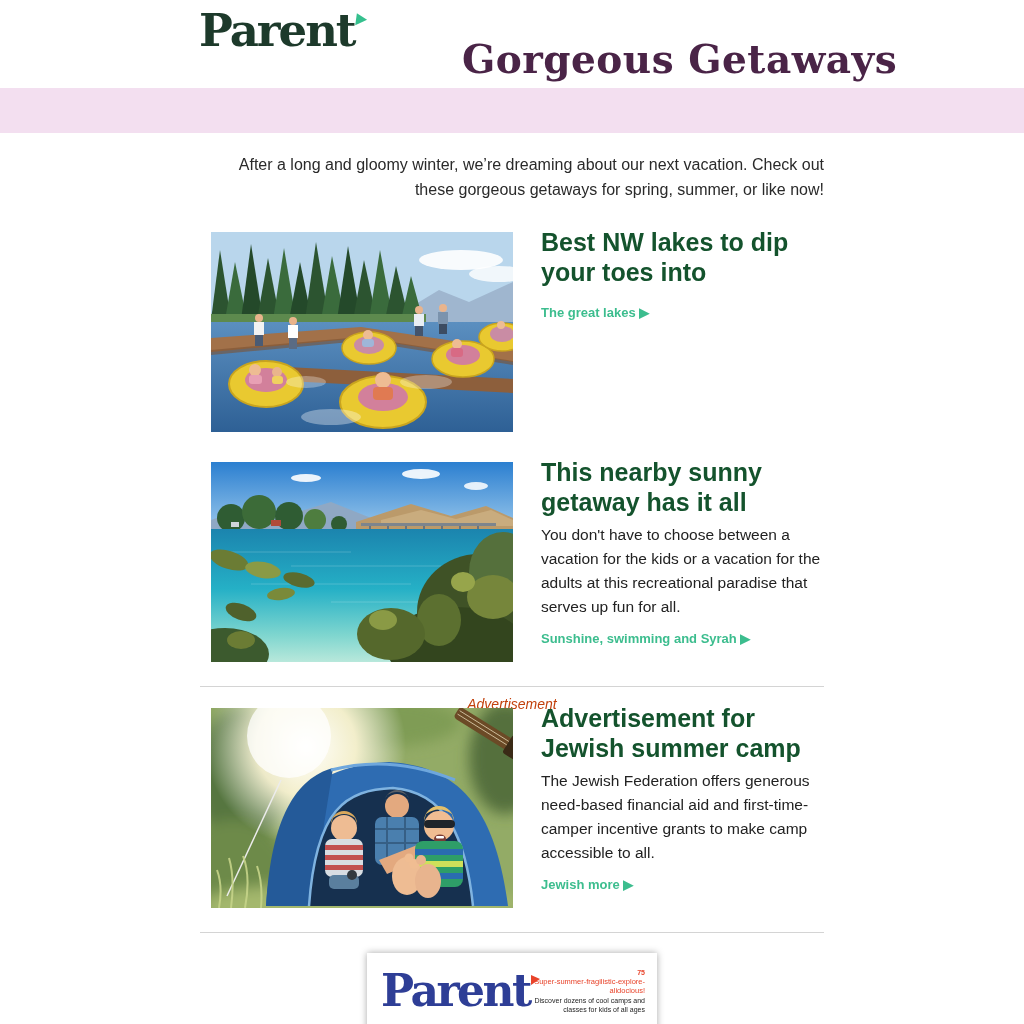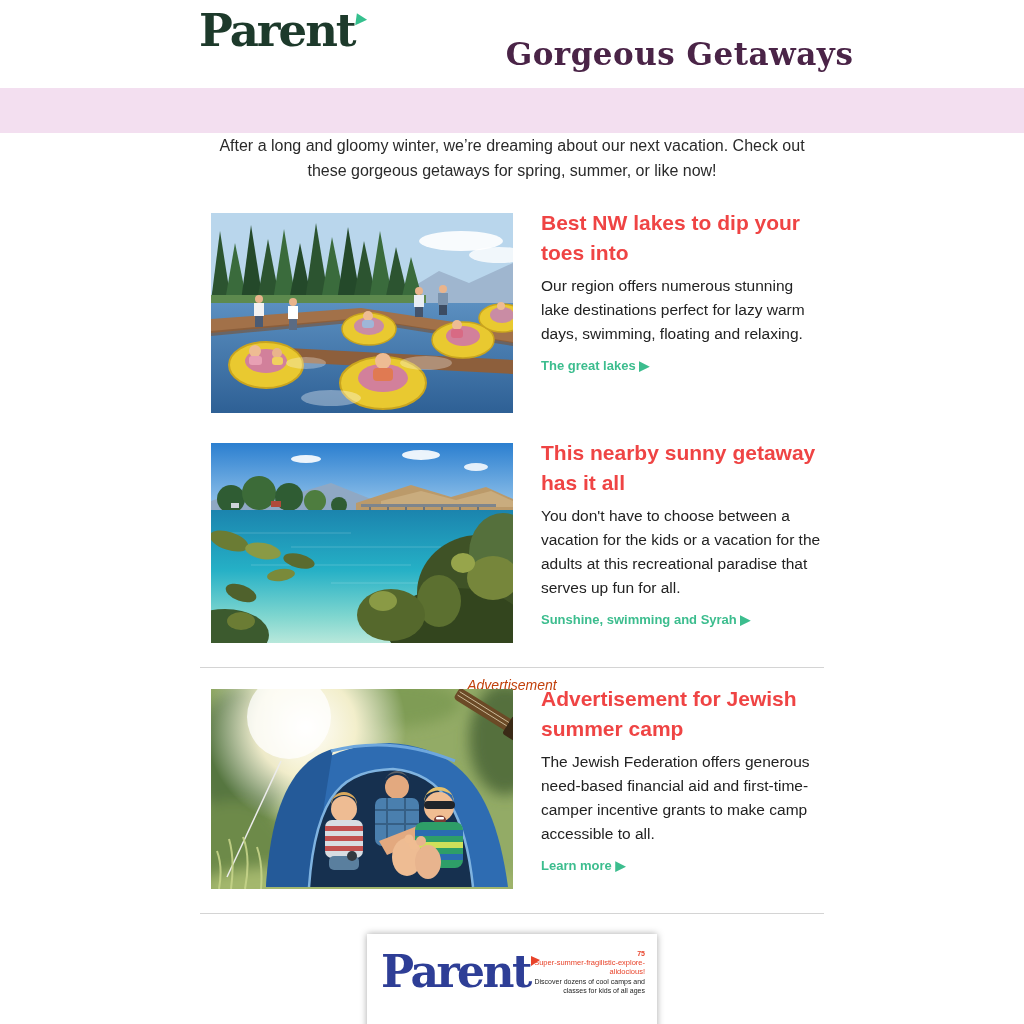--- a/index.html
+++ b/index.html
@@ -11,33 +11,33 @@
   .band { position: absolute; left: 0; top: 88px; width: 1024px; height: 45px; background: #f3dff0; }
   .logo { position: absolute; left: 199px; top: 12px; text-decoration: none; cursor: pointer;
           font-family: "DejaVu Serif", serif; font-weight: bold; color: #1d3a2b;
           font-size: 45px; line-height: 0.86; letter-spacing: -2px; z-index: 2; display: block; }
   .logo .l1 { position: relative; display: inline-block; }
   .logo .flag { position: absolute; right: -12px; top: 2px; width: 0; height: 0;
                 border-left: 11px solid #35c08e; border-top: 5px solid transparent;
                 border-bottom: 7px solid transparent; transform: rotate(8deg); }
   .logo .l2 { display: block; }
   .nl-title { position: absolute; left: 345px; right: 10px; top: 36px; text-align: center;
-              font-family: "DejaVu Serif", serif; font-weight: bold; font-size: 31px;
+              font-family: "DejaVu Serif", serif; font-weight: bold; font-size: 39px;
               color: #4a2447; letter-spacing: 0.5px; }
 
   
   .main { width: 624px; margin: 0 auto; }
-  .intro { text-align: center; font-size: 16px; line-height: 25px; color: #2a2a2a; }
+  .intro { margin-top: 19px; text-align: right; font-size: 16px; line-height: 25px; color: #2a2a2a; }
 
   .article { display: flex; margin-top: 30px; }
   .article .thumb { width: 302px; height: 200px; flex: 0 0 302px; display: block; cursor: pointer;
                     margin-left: 11px; overflow: hidden; }
   .article .thumb svg { display: block; }
   .article .copy { margin-left: 28px; width: 281px; }
-  .article h2 { font-size: 21px; line-height: 30px; font-weight: bold; color: #ef4444;
+  .article h2 { font-size: 25px; line-height: 30px; font-weight: bold; color: #14532d;
                 margin: -5px 0 6px 0; letter-spacing: 0; }
   .article .body { font-size: 15.5px; line-height: 24px; color: #222; }
   .readmore { display: inline-block; margin-top: 12px; font-size: 13px; font-weight: bold;
               color: #3cbd8e; text-decoration: none; cursor: pointer; }
 
   .divider { border: 0; border-top: 1px solid #d4d4d4; margin-top: 24px; }
   .ad-label { text-align: center; font-style: italic; font-size: 14px; color: #c2410c; margin-top: 9px; }
   .ad-article { margin-top: -4px; }
 
   
@@ -140,21 +140,20 @@
           <ellipse cx="291" cy="102" rx="12" ry="8" fill="#c98ca4"></ellipse>
           <circle cx="290" cy="93" r="4" fill="#eebc93"></circle>
           <ellipse cx="120" cy="185" rx="30" ry="8" fill="#ffffff" opacity="0.35"></ellipse>
           <ellipse cx="215" cy="150" rx="26" ry="7" fill="#ffffff" opacity="0.3"></ellipse>
           <ellipse cx="95" cy="150" rx="20" ry="6" fill="#ffffff" opacity="0.3"></ellipse>
         </g>
       </svg>
     </a>
     <div class="copy">
       <h2>Best NW lakes to dip your toes into</h2>
-      <p class="body">Our region offers numerous stunning lake destinations perfect for lazy warm days, swimming, floating and relaxing.</p>
       <a class="readmore">The great lakes ▶</a>
     </div>
   </section>
 
   <section class="article">
     <a class="thumb">
       <svg viewBox="0 0 302 200" width="302" height="200" xmlns="http://www.w3.org/2000/svg">
         <defs>
           <linearGradient id="sky2" x1="0" y1="0" x2="0" y2="1">
             <stop offset="0" stop-color="#2b7fd0"></stop>
@@ -302,21 +301,21 @@
           <path d="M 20,200 Q 24,170 18,150"></path>
             <path d="M 34,200 Q 40,168 32,148"></path>
           <path d="M 50,200 Q 52,175 46,158"></path>
             <path d="M 8,200 Q 12,178 6,162"></path>
         </g>
       </svg>
     </a>
     <div class="copy">
       <h2>Advertisement for Jewish summer camp</h2>
       <p class="body">The Jewish Federation offers generous need-based financial aid and first-time-camper incentive grants to make camp accessible to all.</p>
-      <a class="readmore">Learn more ▶</a>
+      <a class="readmore">Jewish more ▶</a>
     </div>
   </section>
 
   <hr class="divider">
 
   <div class="mag-wrap">
     <a class="magazine">
       <span class="mag-title-row">
         <span class="mag-title">Parent</span>
         <span class="mag-flag"></span>

